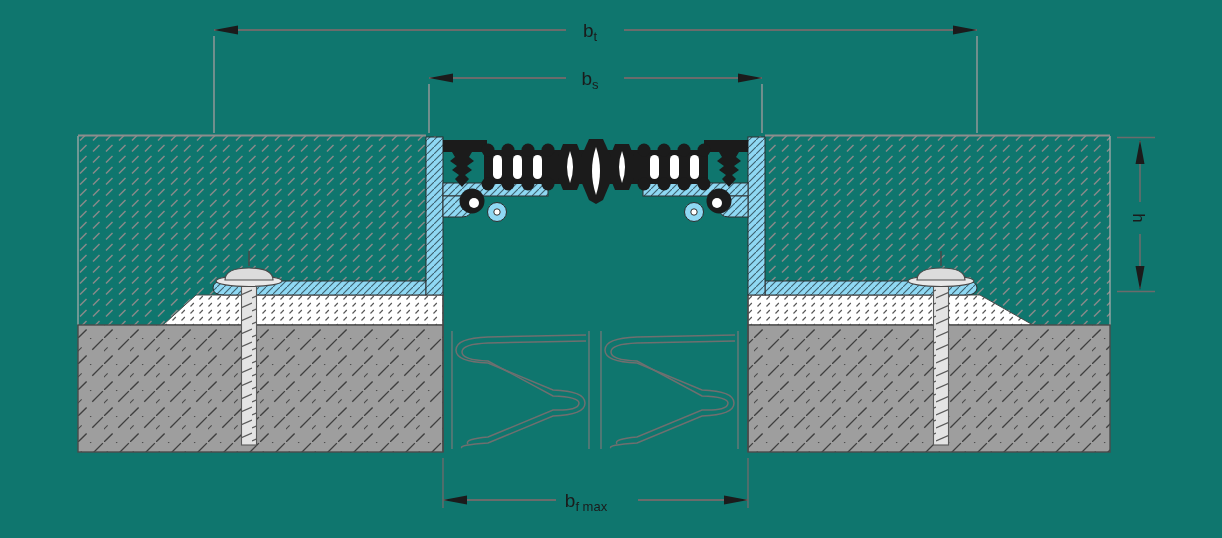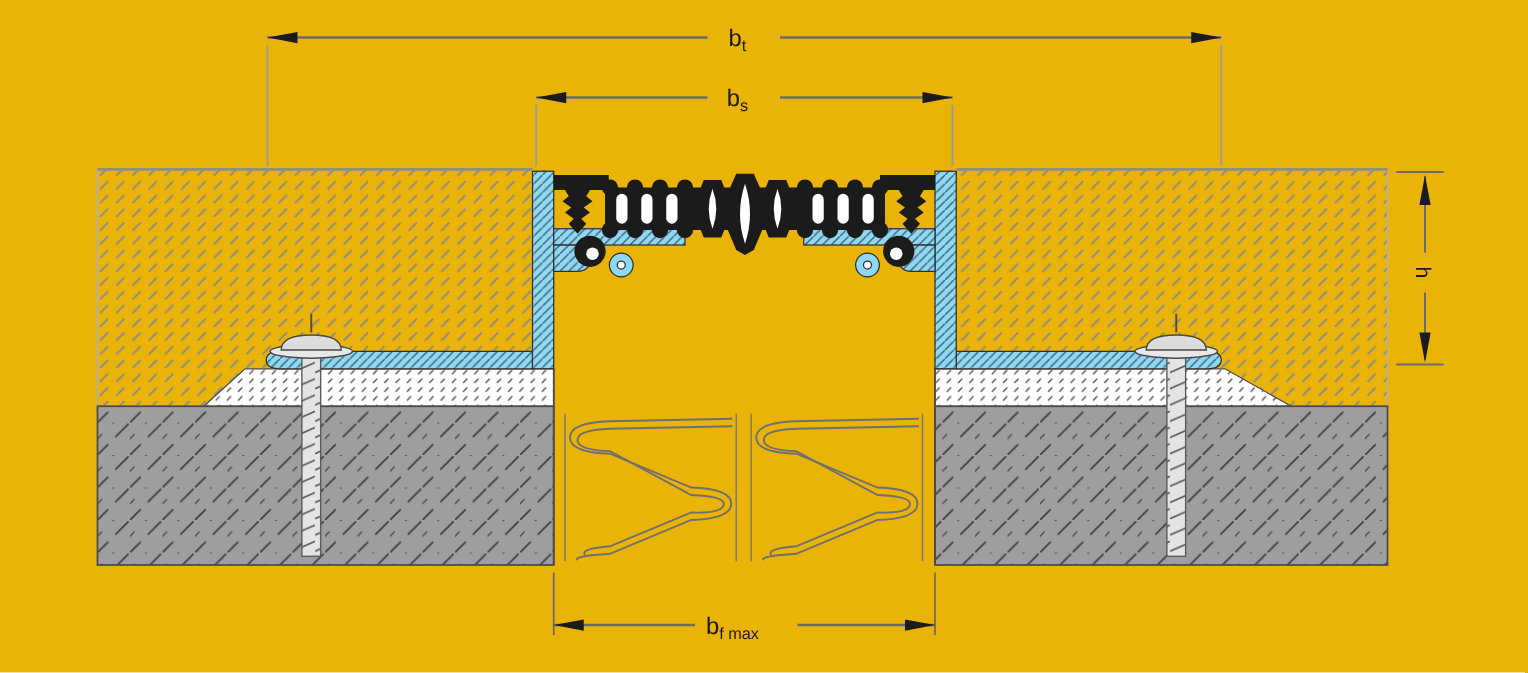--- a/index.html
+++ b/index.html
@@ -1,16 +1,16 @@
 <!DOCTYPE html>
 <html><head>
 <meta charset="utf-8">
 <style>
   html,body{margin:0;padding:0;background:#ffffff;}
-  .canvas{position:relative;width:1222px;height:538px;background:#eab308;overflow:hidden;}
+  .canvas{position:relative;width:1222px;height:538px;background:#0f766e;overflow:hidden;}
   svg{display:block;}
   text{font-family:"Liberation Sans","DejaVu Sans",sans-serif;fill:#1b1b1b;}
   .dimlabel{font-size:19px;}
   .sub{font-size:13px;}
   .hlabel{font-size:17px;}
 </style>
 </head>
 <body>
 
 <div class="canvas">

